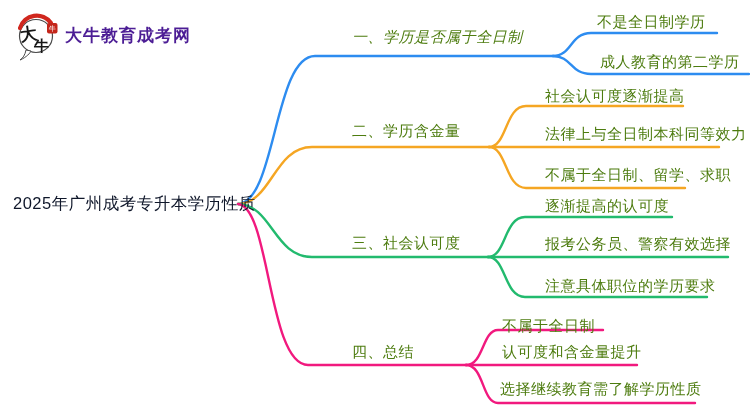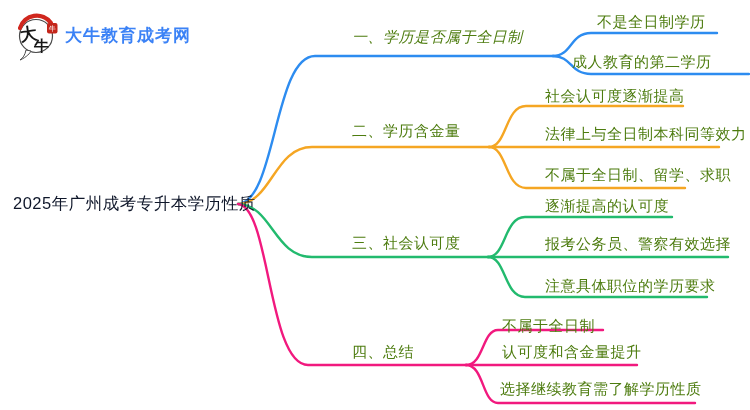--- a/index.html
+++ b/index.html
@@ -13,21 +13,21 @@
   svg.lines path{fill:none;stroke-width:2.4;stroke-linecap:round;}
   .node-label{
     position:absolute;white-space:nowrap;color:#4d7c0f;
     font-size:15px;line-height:19px;letter-spacing:0.5px;
   }
   .root-label{font-size:16.5px;color:#0f172a;letter-spacing:0.5px;}
   .child-label{font-size:15px;}
   
   .logo{position:absolute;left:14px;top:9px;display:flex;align-items:center;}
   .logo-text{margin-left:5px;display:flex;flex-direction:column;justify-content:center;}
-  .logo-name{color:#3b82f6;font-weight:bold;font-size:17px;letter-spacing:1px;line-height:21px;}
+  .logo-name{color:#4c1d95;font-weight:bold;font-size:17px;letter-spacing:1px;line-height:21px;}
   .logo-domain{color:#2e9b3c;font-weight:bold;font-size:13.5px;line-height:17px;letter-spacing:0.3px;}
 </style>
 </head>
 <body>
 
 <div class="stage">
 
   <svg class="lines" width="750" height="410" viewBox="0 0 750 410">
     <g>
       <path d="M238,204 C276,202 274,56 315,56 L553,56" stroke="#2d8cf0"></path>
@@ -66,21 +66,21 @@
     </svg>
     <div class="logo-text">
       <div class="logo-name">大牛教育成考网</div>
     </div>
   </div>
 
   <div class="node-label root-label" style="left:13px;top:194px;">2025年广州成考专升本学历性质</div>
 
   <div class="node-label" style="left:352px;top:27px;font-style:italic;">一、学历是否属于全日制</div>
   <div class="node-label child-label" style="left:597px;top:12px;">不是全日制学历</div>
-  <div class="node-label child-label" style="left:572px;top:52px;text-align:center;">成人教育的第二学历</div>
+  <div class="node-label child-label" style="left:600px;top:52px;text-align:center;">成人教育的第二学历</div>
 
   <div class="node-label child-label" style="left:545px;top:86px;">社会认可度逐渐提高</div>
   <div class="node-label" style="left:352px;top:121px;">二、学历含金量</div>
   <div class="node-label child-label" style="left:545px;top:124px;">法律上与全日制本科同等效力</div>
   <div class="node-label child-label" style="left:545px;top:165px;">不属于全日制、留学、求职</div>
 
   <div class="node-label" style="left:352px;top:233px;">三、社会认可度</div>
   <div class="node-label child-label" style="left:545px;top:196px;">逐渐提高的认可度</div>
   <div class="node-label child-label" style="left:545px;top:234px;">报考公务员、警察有效选择</div>
   <div class="node-label child-label" style="left:545px;top:276px;">注意具体职位的学历要求</div>

